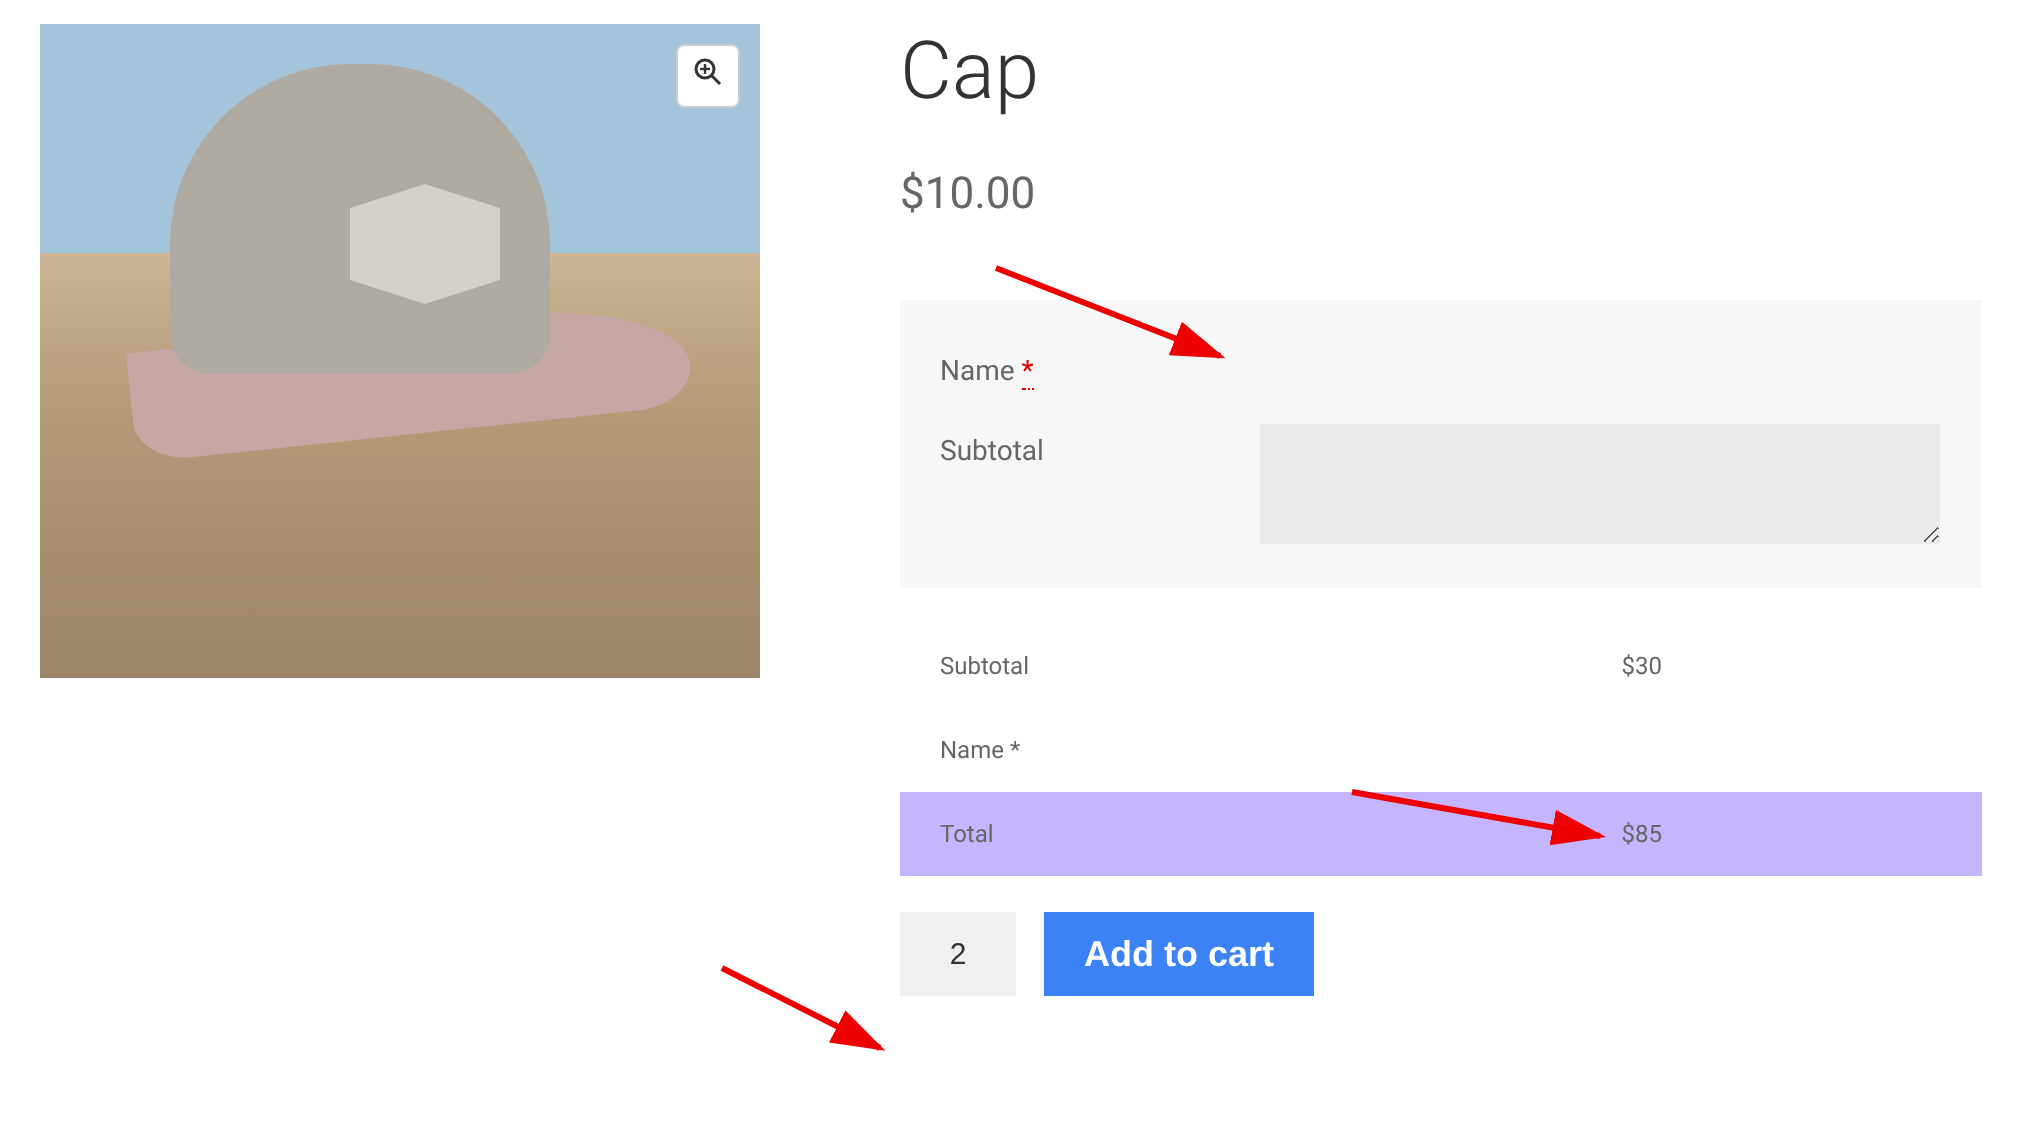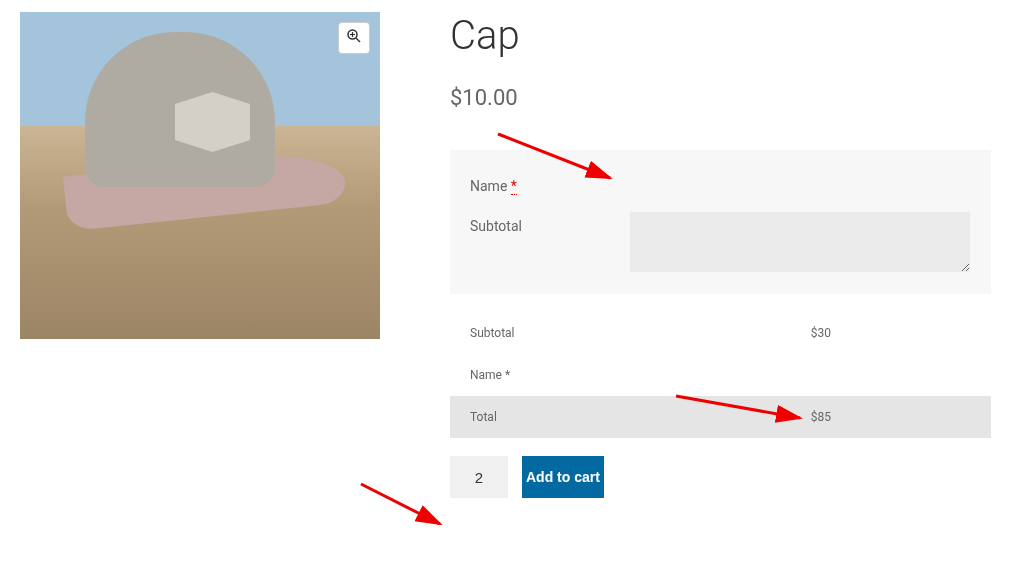--- a/index.html
+++ b/index.html
@@ -131,47 +131,47 @@
       margin-top: 18px;
     }
     .price-row {
       display: flex;
       justify-content: space-between;
       padding: 14px 20px;
       font-size: 12px;
       color: #666;
     }
     .price-row.total {
-      background: #e5e5e5;
+      background: #c4b5fd;
       align-items: center;
     }
     .price-label { }
     .price-value { padding-right: 140px; }
     .cart-row {
       display: flex;
       gap: 14px;
       margin-top: 18px;
       align-items: center;
     }
     .qty-input {
       width: 58px;
       height: 42px;
       background: #f0f0f0;
       border: none;
       text-align: center;
       font-size: 15px;
       color: #333;
     }
     .add-cart-btn {
-      background: #0369a1;
+      background: #3b82f6;
       color: #fff;
       border: none;
-      padding: 0 4px;
+      padding: 0 20px;
       height: 42px;
-      font-size: 14px;
+      font-size: 18px;
       font-weight: 600;
       cursor: pointer;
     }
     .arrow {
       position: absolute;
       pointer-events: none;
     }
     .arrow svg { display: block; }
   </style>
 </head>

